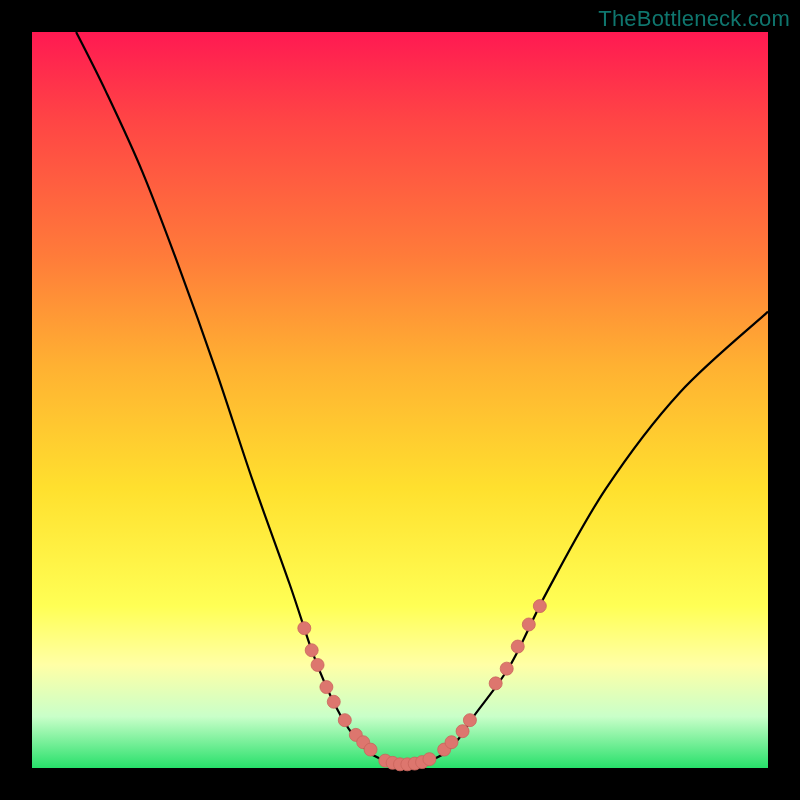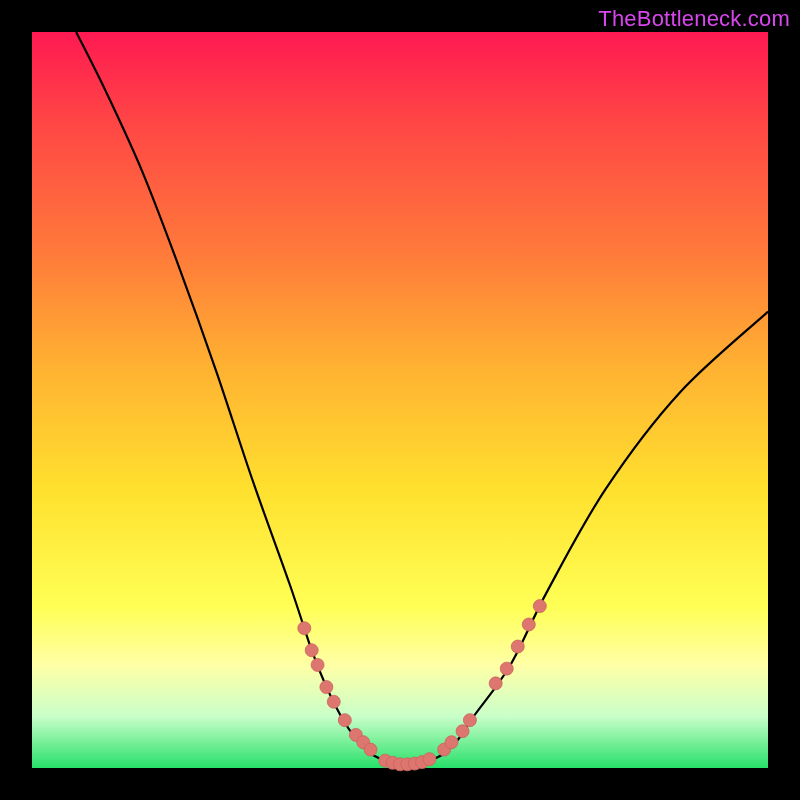--- a/index.html
+++ b/index.html
@@ -36,21 +36,21 @@
       #ffff55 78%,
       #ffffa6 86%,
       #c9ffc9 93%,
       #27e06a 100%
     );
   }
   .watermark {
     position: absolute;
     top: 6px;
     right: 10px;
-    color: #d946ef;
+    color: #0f766e;
     font-size: 22px;
     font-weight: 500;
     letter-spacing: 0.2px;
     user-select: none;
   }
   svg.curve {
     position: absolute;
     left: 0;
     top: 0;
     width: 736px;

